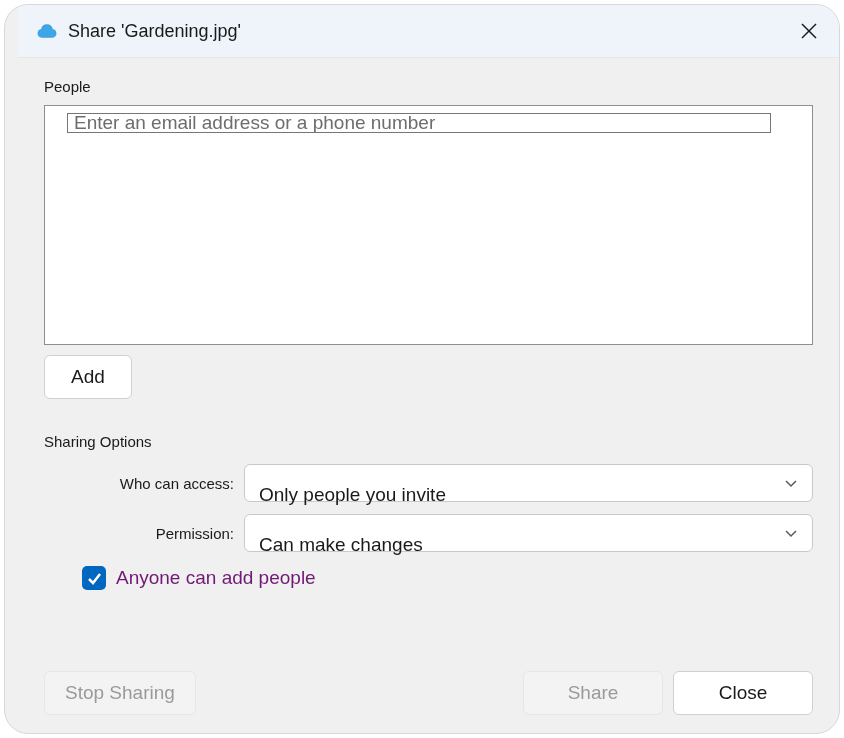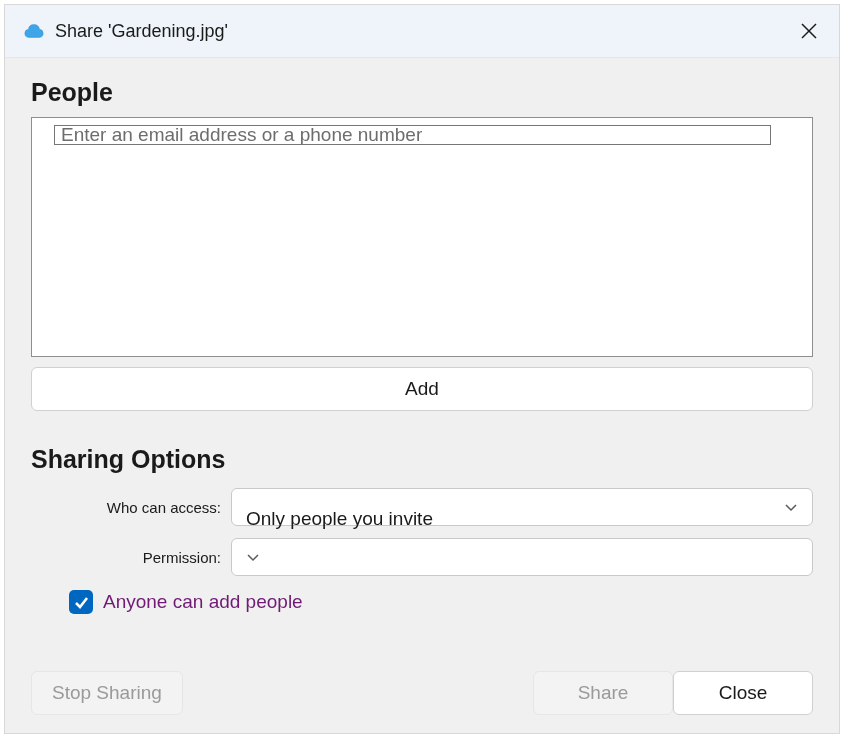--- a/index.html
+++ b/index.html
@@ -13,24 +13,25 @@
       width: 844px;
       height: 738px;
       overflow: hidden;
     }
     .dialog {
       width: 836px;
       height: 730px;
       margin: 4px;
       background: #f0f0f0;
       border: 1px solid #d8d8d8;
-      border-radius: 0;
+      border-radius: 24px;
       display: flex;
       flex-direction: column;
       overflow: hidden;
+      padding-left: 13px;
     }
     .titlebar {
       display: flex;
       align-items: center;
       padding: 10px 14px 10px 18px;
       background: #eef4f9;
       border-bottom: 1px solid #e6e6e6;
     }
     .cloud-svg {
       width: 22px;
@@ -58,22 +59,22 @@
       stroke: #1a1a1a;
       stroke-width: 1.5;
     }
     .content {
       padding: 20px 26px 18px 26px;
       flex: 1;
       display: flex;
       flex-direction: column;
     }
     .section-title {
-      font-size: 25px;
-      font-weight: 700;
+      font-size: 15px;
+      font-weight: 400;
       color: #1a1a1a;
       margin-bottom: 10px;
     }
     .people-box {
       background: #ffffff;
       border: 1px solid #8e8e8e;
       height: 240px;
       padding: 7px 15px 7px 22px;
       display: flex;
     }
@@ -96,21 +97,20 @@
       color: #6d6d6d;
     }
     .scrollbar-gutter {
       width: 18px;
       margin-left: 8px;
     }
     .button-row {
       display: flex;
       gap: 16px;
       margin-top: 10px;
-      flex-direction: column;
     }
     .btn {
       height: 44px;
       padding: 0 26px;
       font-family: inherit;
       font-size: 19px;
       background: #ffffff;
       border: 1px solid #d0d0d0;
       border-radius: 6px;
       cursor: pointer;
@@ -194,21 +194,21 @@
     }
     .checkbox-label {
       font-size: 19px;
       color: #701a75;
     }
     .spacer {
       flex: 1;
     }
     .footer {
       display: flex;
-      gap: 0;
+      gap: 10px;
       padding-top: 18px;
     }
     .footer .btn {
       min-width: 140px;
       padding: 0 20px;
     }
     .footer-spacer {
       flex: 1;
     }
   </style>
@@ -255,20 +255,21 @@
             <span class="select-text">Only people you invite</span>
             <svg viewBox="0 0 14 14">
               <polyline points="2,5 7,10 12,5"></polyline>
             </svg>
           </div>
         </div>
 
         <div class="option-row">
           <div class="option-label">Permission:</div>
           <div class="select">
+            <span class="select-text">Can make changes</span>
             <svg viewBox="0 0 14 14">
               <polyline points="2,5 7,10 12,5"></polyline>
             </svg>
           </div>
         </div>
 
         <div class="checkbox-row">
           <div class="checkbox">
             <svg viewBox="0 0 15 15">
               <polyline points="2,8 6,12 13,3"></polyline>

